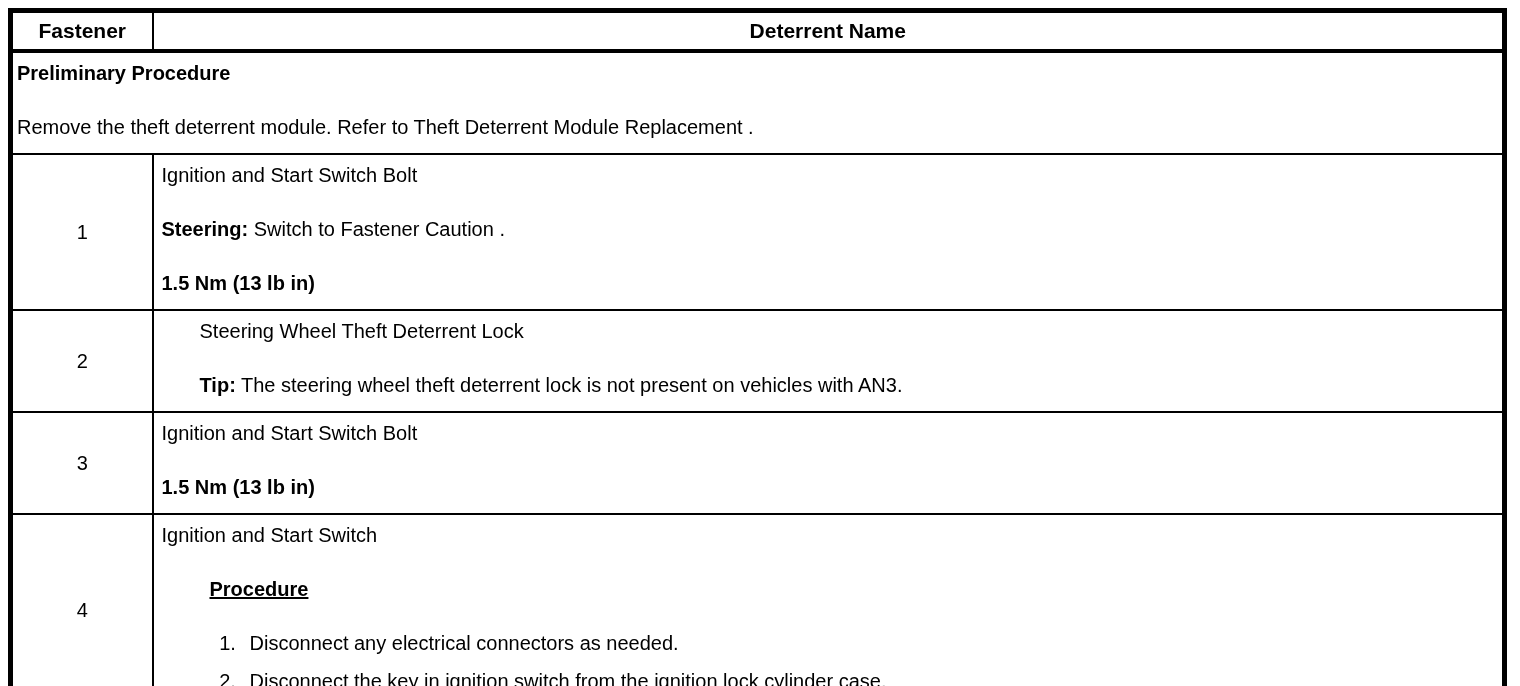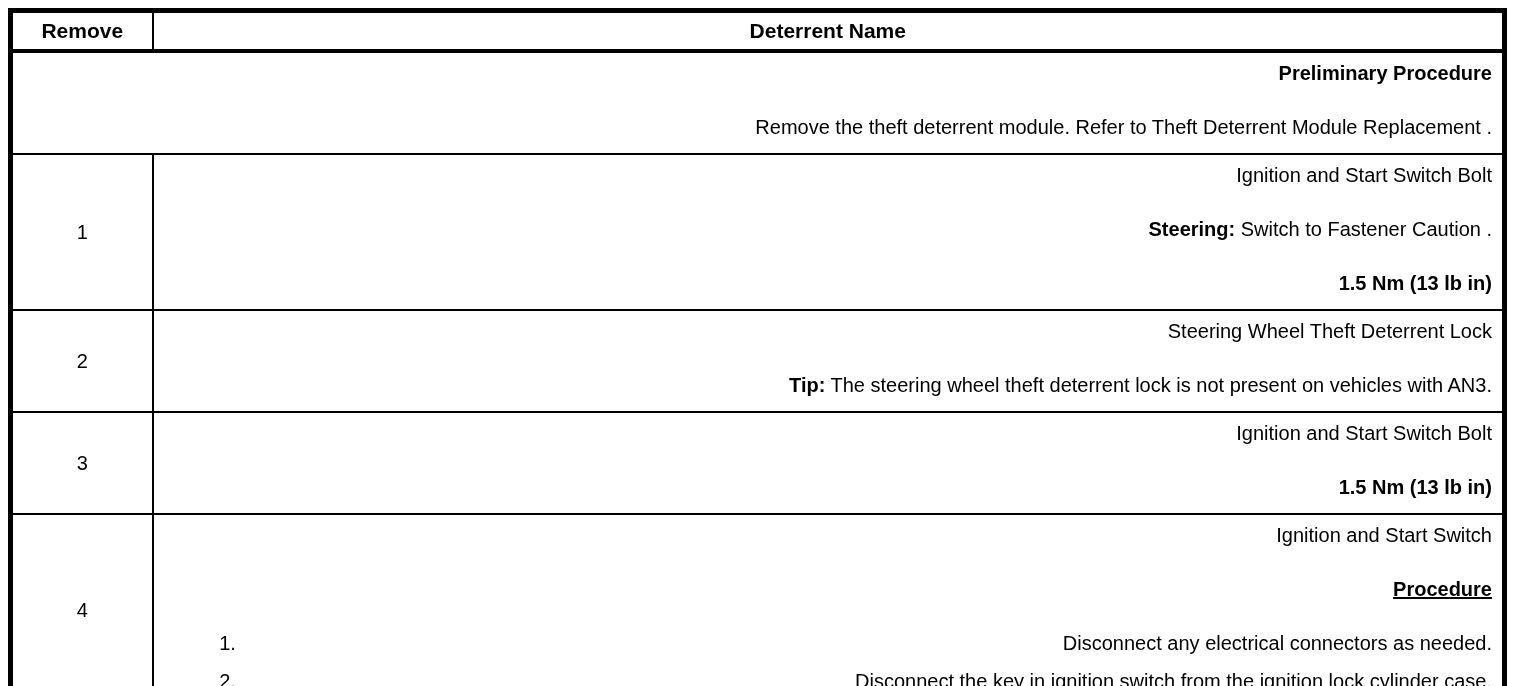--- a/index.html
+++ b/index.html
@@ -16,21 +16,21 @@
     border-collapse: collapse;
     table-layout: fixed;
     width: 1499px;
     margin: 8px 0 0 8px;
     border: 5px solid #000;
   }
   col.col-callout { width: 142px; }
   th, td {
     border: 2px solid #000;
     vertical-align: top;
-    text-align: right;
+    text-align: left;
   }
   thead th {
     border-bottom: 4px solid #000;
     text-align: center;
     font-weight: bold;
     font-size: 21px;
     padding: 5px 4px 6px;
     line-height: 1.2;
   }
   td.callout-cell {
@@ -70,21 +70,21 @@
 </head>
 <body>
 
 <table class="callout-table">
   <colgroup>
     <col class="col-callout">
     <col class="col-component">
   </colgroup>
   <thead>
     <tr>
-      <th>Remove</th>
+      <th>Fastener</th>
       <th>Deterrent Name</th>
     </tr>
   </thead>
   <tbody>
     <tr class="prelim-row">
       <td class="prelim-cell" colspan="2">
         <p class="para bold">Preliminary Procedure</p>
         <p class="para">Remove the theft deterrent module. Refer to Theft Deterrent Module Replacement .</p>
       </td>
     </tr>

